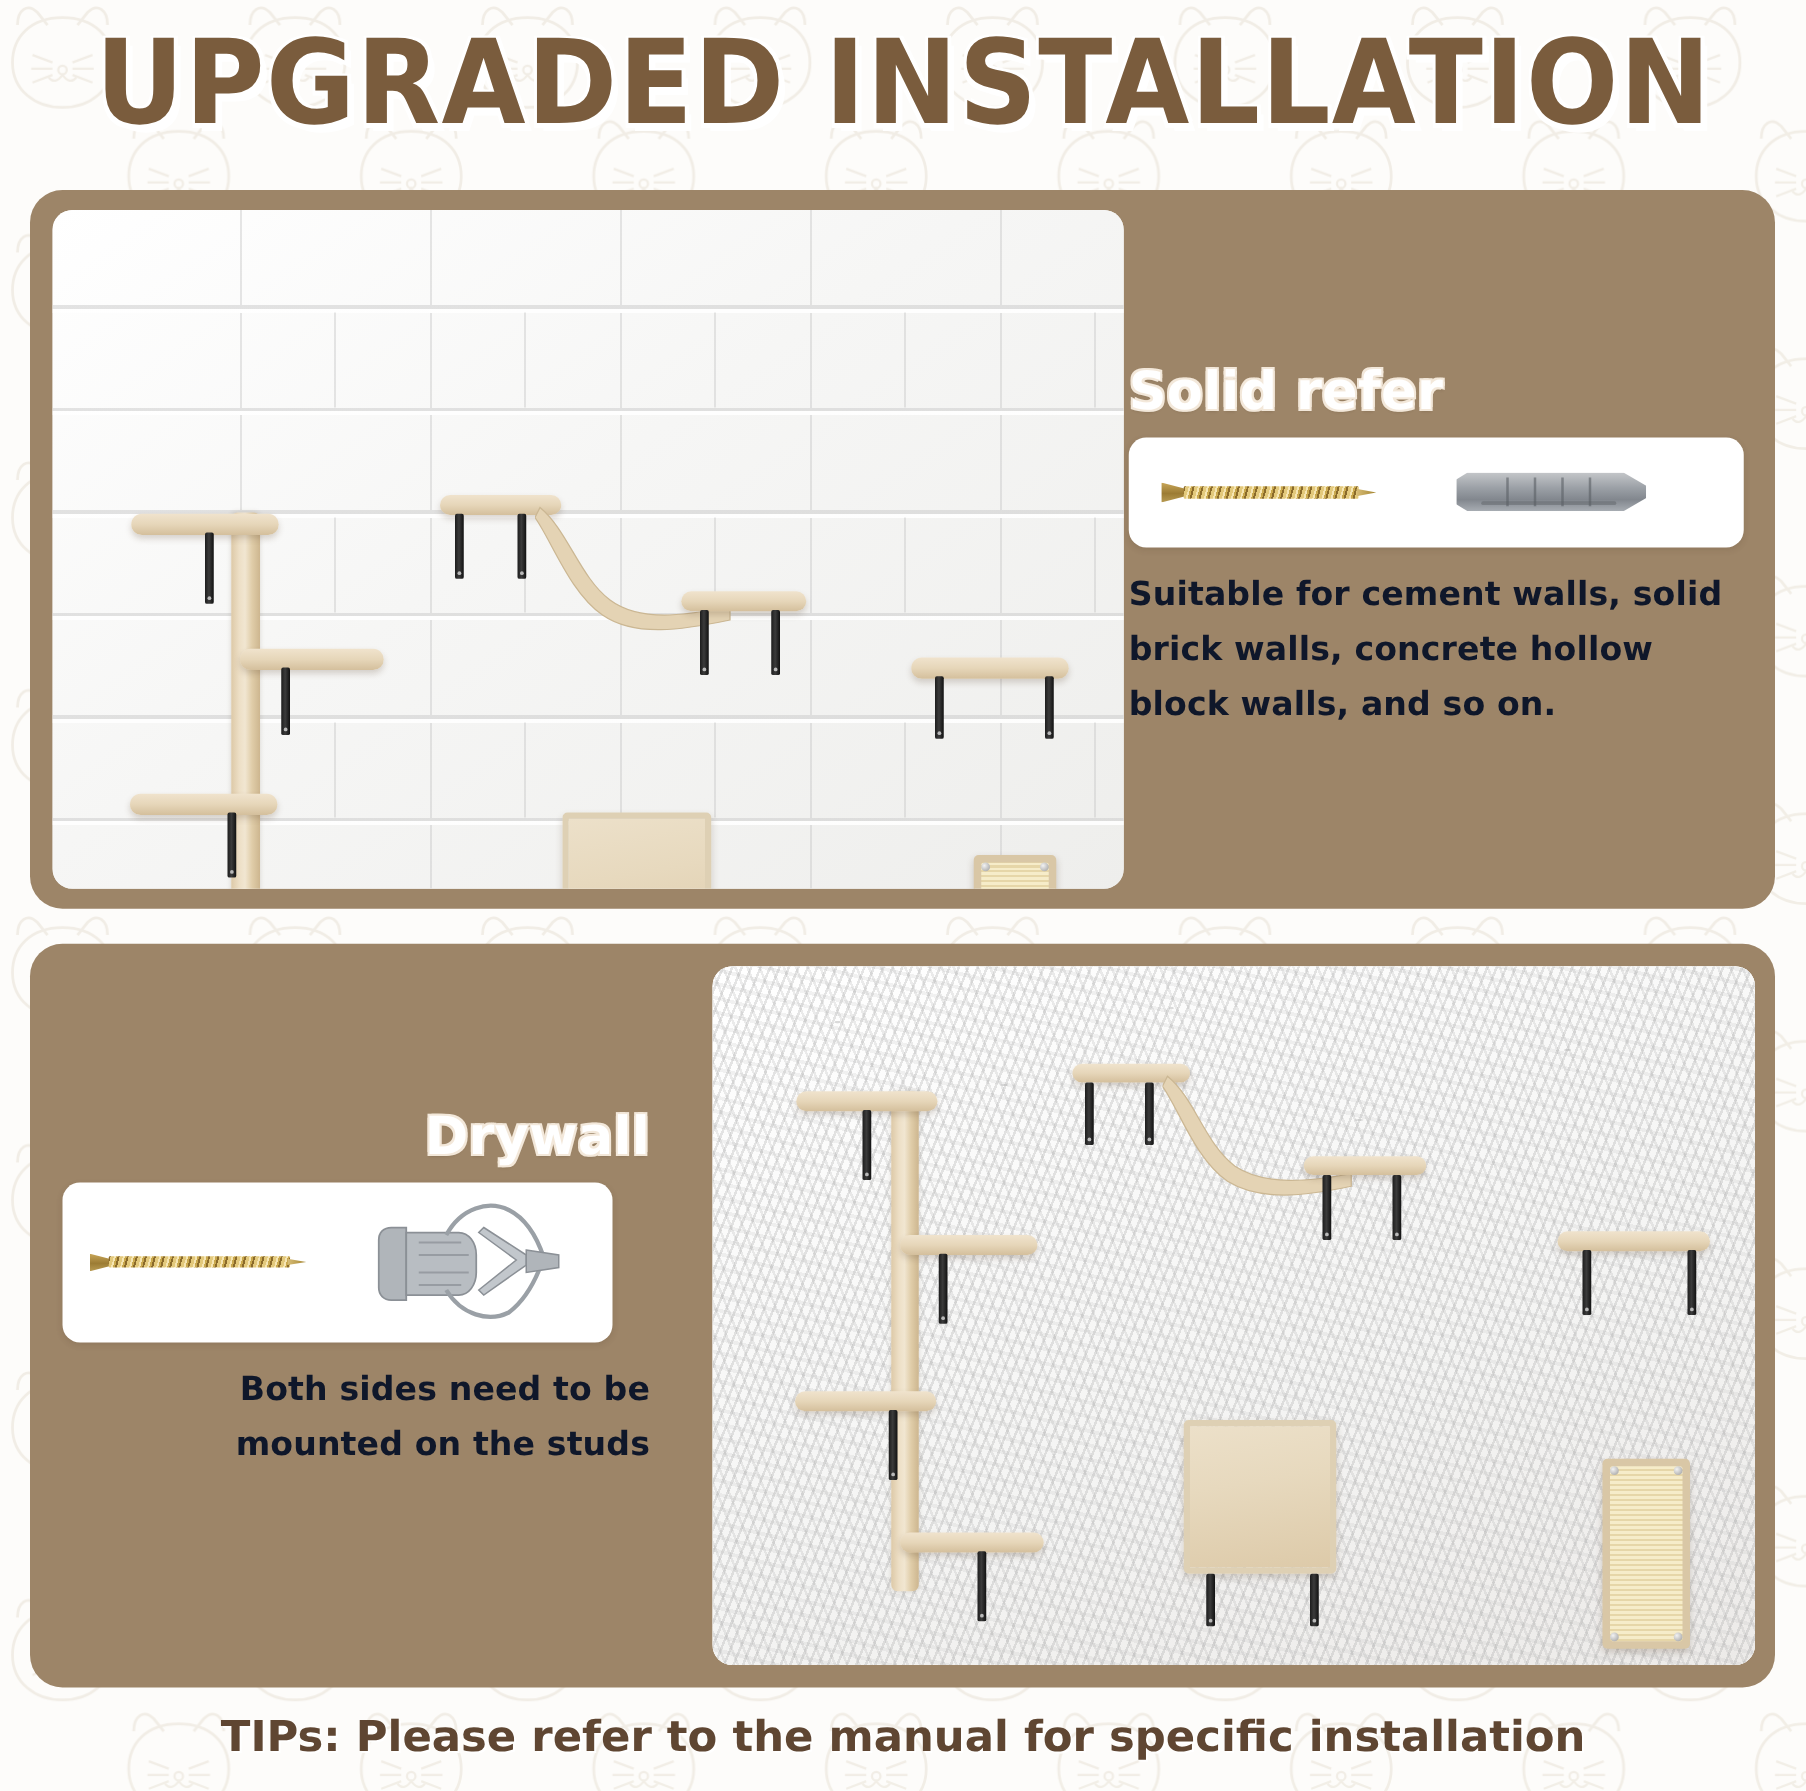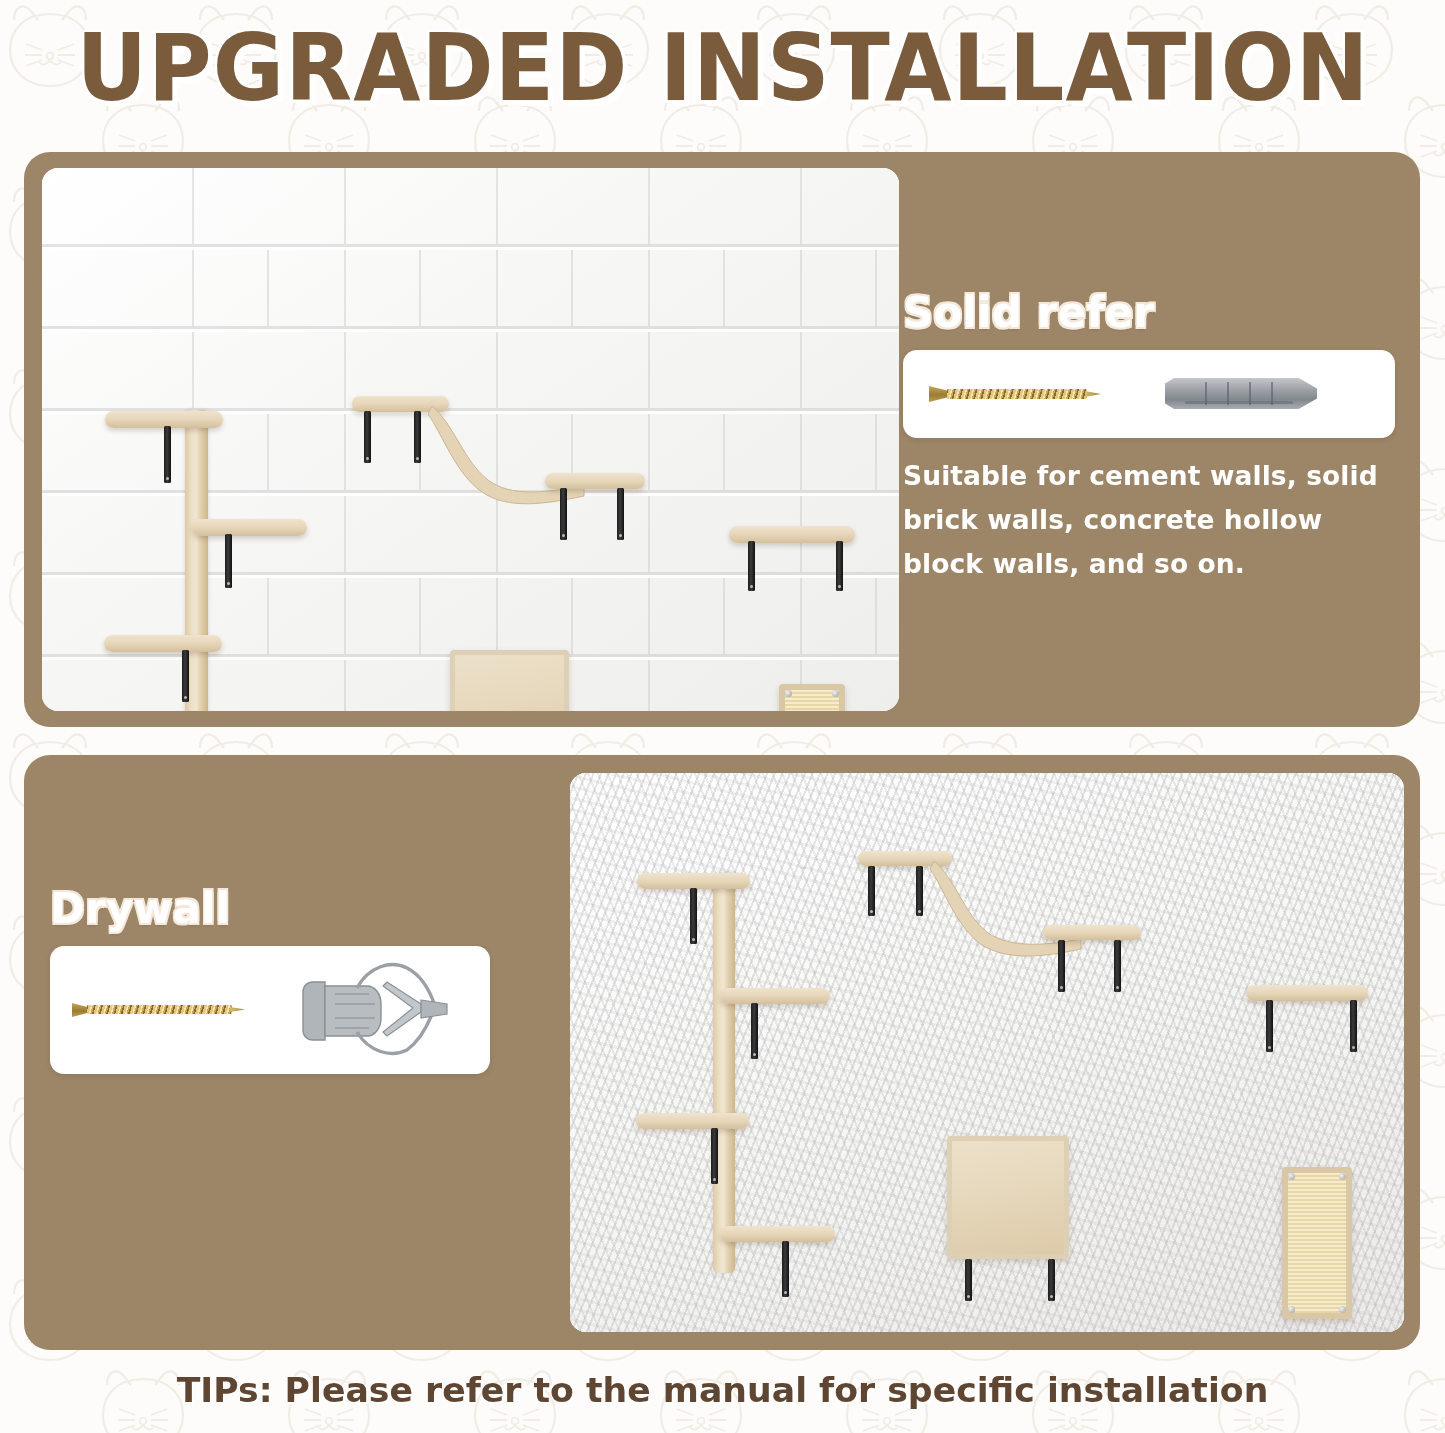--- a/index.html
+++ b/index.html
@@ -50,21 +50,21 @@
   }
 
   
   .panel {
     position: absolute;
     background: #9d8568;
     border-radius: 26px;
     z-index: 2;
   }
   #panel-solid-wall { left: 24px; top: 152px; width: 1396px; height: 575px; }
-  #panel-drywall    { left: 24px; top: 755px; width: 1396px; height: 595px; }
+  #panel-drywall    { left: 24px; top: 755px; width: 1396px; height: 595px; text-align: right; }
 
   
   .photo {
     position: absolute;
     border-radius: 16px;
     overflow: hidden;
   }
   #photo-solid-wall {
     left: 18px; top: 16px; width: 857px; height: 543px;
     background: #f7f7f6;
@@ -206,21 +206,21 @@
   }
   #card-solid-wall  { width: 492px; }
   #card-drywall     { width: 440px; height: 128px; }
 
   .info-desc {
     margin-top: 16px;
     font-family: "DejaVu Sans", sans-serif;
     font-weight: bold;
     font-size: 26.5px;
     line-height: 44px;
-    color: #ffffff;
+    color: #0f172a;
     letter-spacing: .1px;
   }
 
   
   .screw { position: absolute; }
   .screw-shaft {
     position: absolute;
     background:
       repeating-linear-gradient(105deg,
         #8a6a2a 0px, #8a6a2a 1.5px,
@@ -380,20 +380,21 @@
         <path d="M8 32 L8 70 C8 76 12 80 18 80 L30 80 L30 22 L18 22 C12 22 8 26 8 32 Z" fill="#b0b5ba" stroke="#8b9096" stroke-width="1.4"></path>
         <path d="M30 26 L72 26 C80 26 86 34 86 44 L86 58 C86 68 80 76 72 76 L30 76 Z" fill="#b8bdc2" stroke="#8b9096" stroke-width="1.4"></path>
         <path d="M40 34 L74 34 M40 44 L80 44 M40 58 L80 58 M40 68 L74 68" stroke="#979ca2" stroke-width="1.6" fill="none"></path>
         <path d="M62 28 C74 6 96 0 112 8 C128 16 136 34 140 46
                  C136 58 128 78 112 90 C96 98 74 92 62 72" fill="none" stroke="#9aa0a6" stroke-width="3.4" stroke-linejoin="round"></path>
         <path d="M92 22 L126 44 L126 52 L92 76 L88 72 L118 48 L88 26 Z" fill="#c2c7cc" stroke="#8b9096" stroke-width="1.2"></path>
         <path d="M126 40 L152 44 L152 54 L126 58 Z" fill="#b0b5ba" stroke="#8b9096" stroke-width="1.2"></path>
       </svg>
     </div>
 
+    <div class="info-desc">Both sides need to be mounted on the studs</div>
   </div>
 
   <div class="photo" id="photo-drywall">
     <div class="stuccowall"></div>
 
     <div class="post" style="left:143px; top:100px; width:22px; height:400px;"></div>
     <div class="shelf" style="left:67px; top:100px; width:113px; height:16px;"></div>
     <div class="bracket" style="left:120px; top:115px; width:7px; height:56px;"></div>
     <div class="shelf" style="left:150px; top:215px; width:110px; height:16px;"></div>
     <div class="bracket" style="left:181px; top:230px; width:7px; height:56px;"></div>

